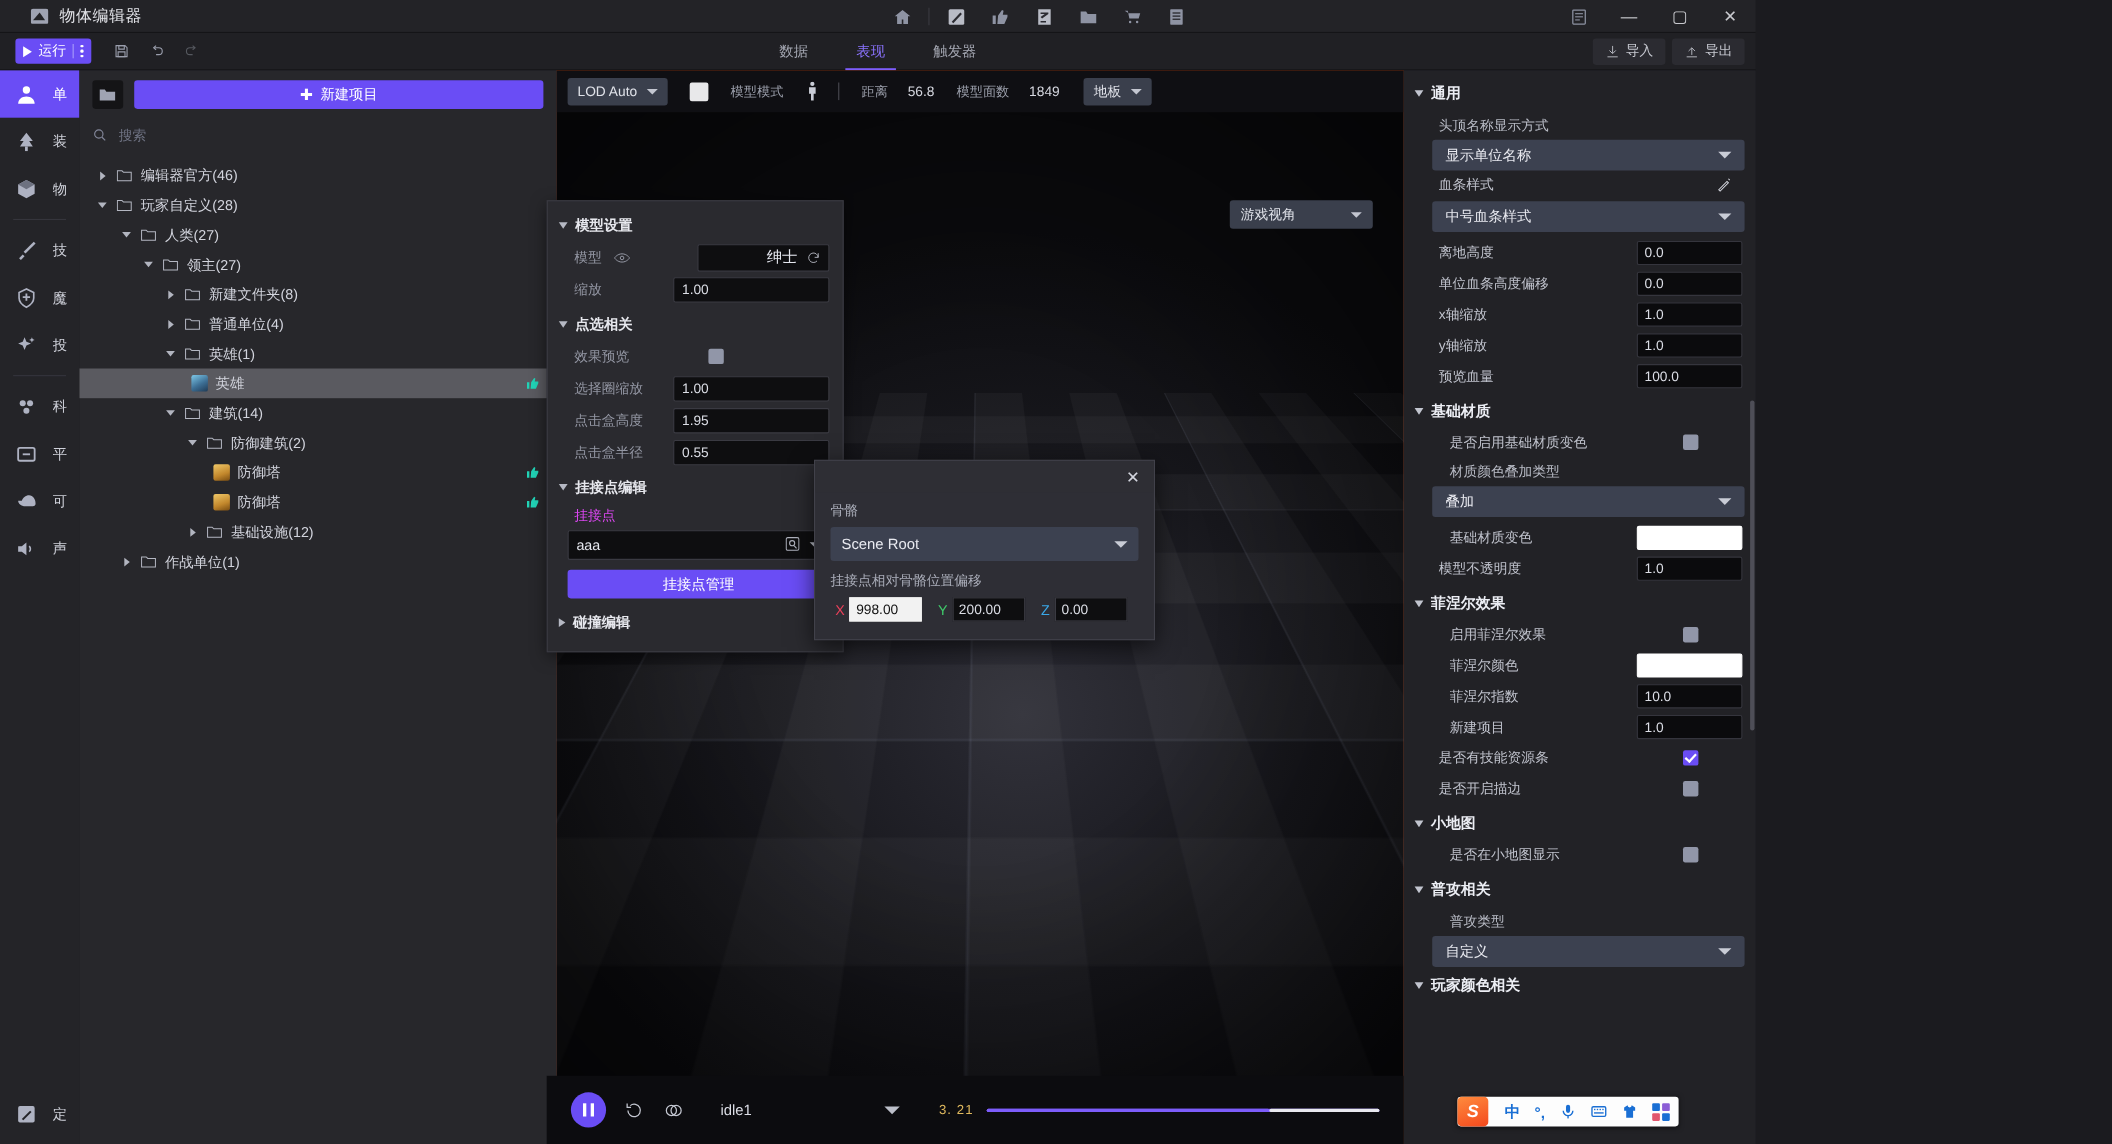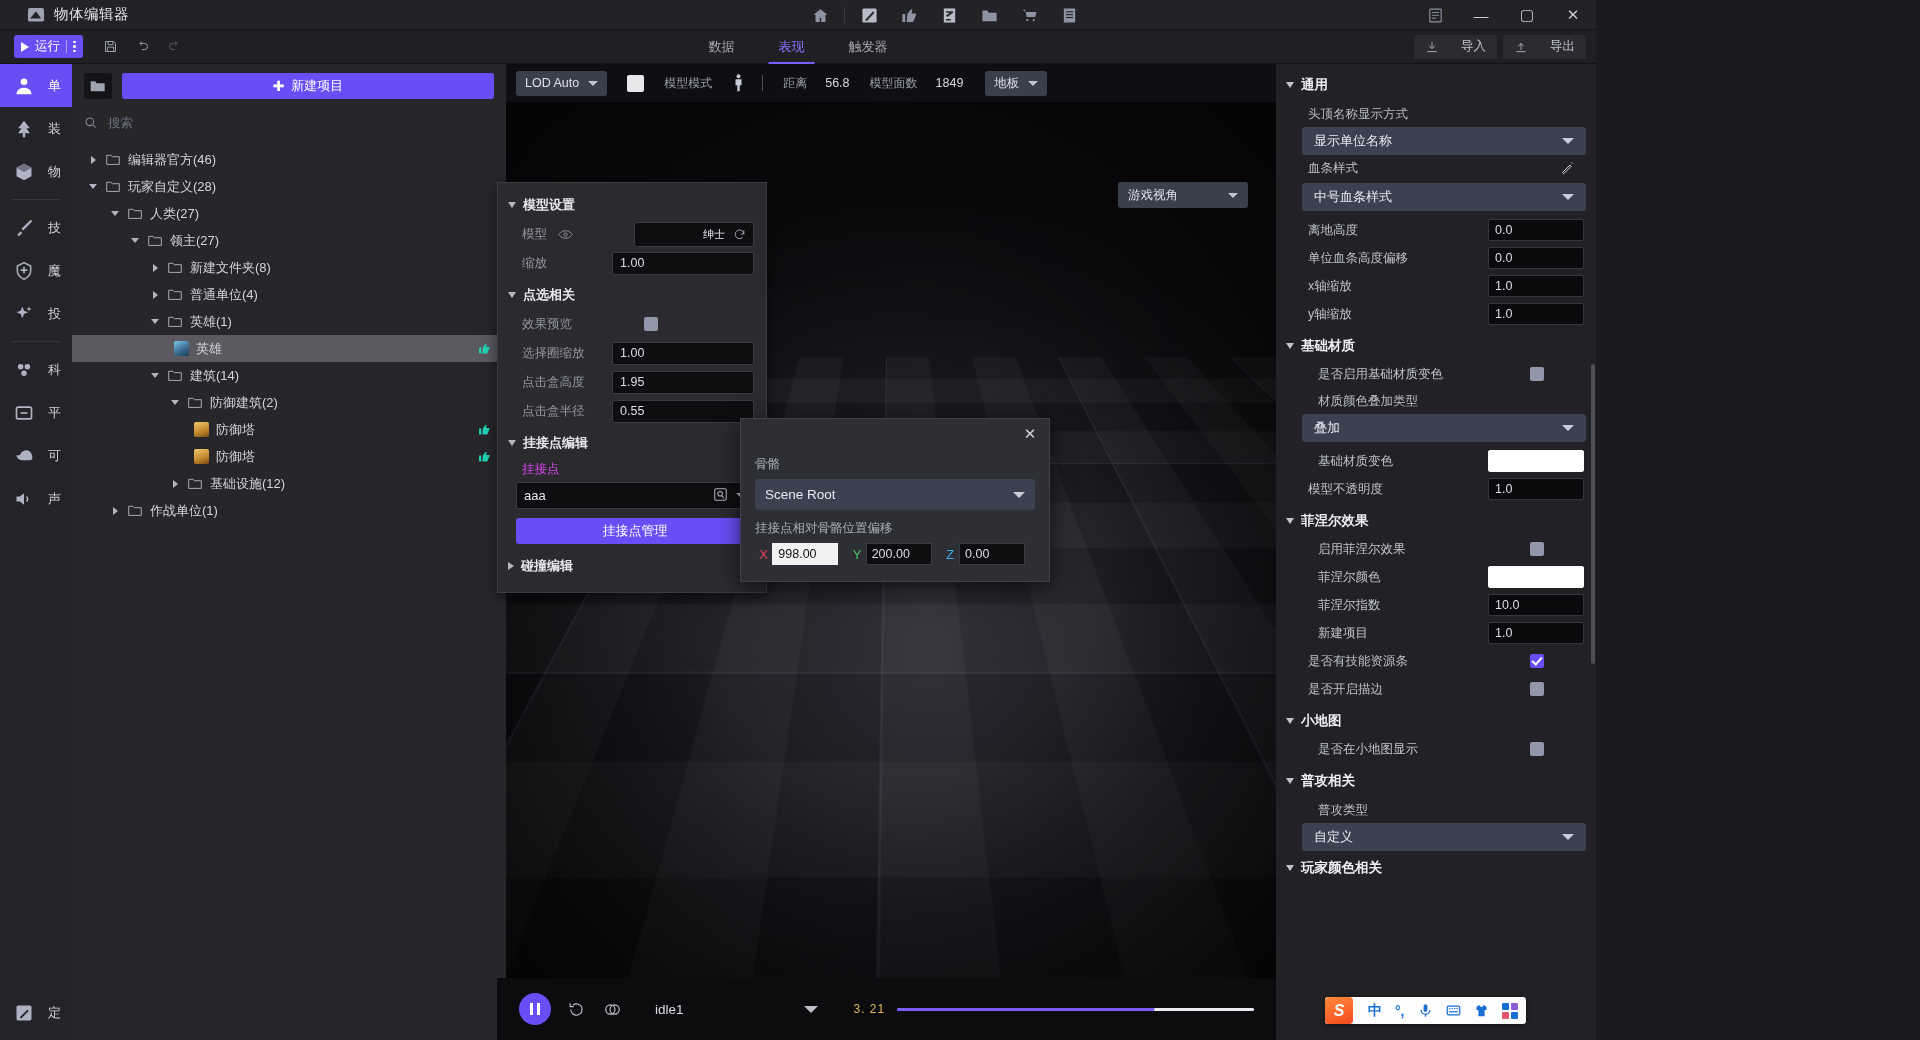--- a/index.html
+++ b/index.html
@@ -51,21 +51,21 @@
   .ab-ic svg{width:15px;height:15px;fill:none;stroke:#9a9ead;stroke-width:1.6px;}
   .ab-ic.dim svg{stroke:#55585f;}
   .ab-group{display:flex;align-items:center;margin-left:12px;}
 
   .tabs { position:absolute; left:50%; transform:translateX(-50%); display:flex; height:34px; align-items:stretch; }
   .tab { padding: 0 22px; display:flex;align-items:center; font-size:13px; color:#a4a7b2; cursor:pointer; position:relative;}
   .tab.active { color:#8b73ff; }
   .tab.active:after{content:'';position:absolute;left:12px;right:12px;bottom:0;height:2px;background:#7d5dfb;}
 
   .ab-right{position:absolute;right:10px;display:flex;gap:6px;align-items:center;}
-  .io-btn{height:24px;display:flex;align-items:center;gap:22px;padding:0 11px;border-radius:3px;background:#2b2b31;
+  .io-btn{height:24px;display:flex;align-items:center;gap:5px;padding:0 11px;border-radius:3px;background:#2b2b31;
       font-size:12.5px;color:#c6c8d0;cursor:pointer;}
   .io-btn svg{width:14px;height:14px;fill:none;stroke:#b7b9c2;stroke-width:1.5px;}
 
   
   .body { flex:1; display:flex; min-height:0; position:relative; }
 
   
   .rail { width:72px; flex:0 0 72px; background:#242428; position:relative; z-index:5;}
   .rail-item{ height:43px; display:flex;align-items:center; cursor:pointer; position:relative;}
   .rail-item .ri-ic{width:48px;display:flex;align-items:center;justify-content:center;}
@@ -176,21 +176,21 @@
   .prow{display:flex;align-items:center;height:26px;padding:0 12px 0 24px;margin-bottom:3px;}
   .plabel{font-size:12.5px;color:#9396a3;flex:0 0 auto;}
   .pfield{margin-left:auto;width:110px;height:23px;background:#0e0e10;border:1px solid #3a3a42;border-radius:2px;
      display:flex;align-items:center;padding:0 7px;font-size:12.5px;color:#dcdee6;}
   .pfield.wide{width:142px;}
   .eye{width:16px;height:16px;margin-left:10px;display:flex;align-items:center;justify-content:center;cursor:pointer;}
   .eye svg{width:15px;height:11px;fill:none;stroke:#9a9daa;stroke-width:1.4px;}
   .refresh{width:16px;height:16px;display:flex;align-items:center;justify-content:center;cursor:pointer;margin-left:6px;}
   .refresh svg{width:13px;height:13px;fill:none;stroke:#b9bcc6;stroke-width:1.5px;}
   .model-field{margin-left:auto;width:120px;height:25px;background:#0e0e10;border:1px solid #3a3a42;border-radius:2px;
-     display:flex;align-items:center;justify-content:flex-end;padding:0 6px;font-size:11px;color:#e4e6ee;}
+     display:flex;align-items:center;justify-content:flex-end;padding:0 6px;font-size:14px;color:#e4e6ee;}
   .chk{width:14px;height:14px;border-radius:2px;background:#9196a8;margin-left:auto;margin-right:96px;cursor:pointer;}
   .sub-label{font-size:12.5px;color:#d946ef;padding:2px 0 4px 24px;}
   .combo{margin:0 12px 0 18px;height:27px;background:#0e0e10;border:1px solid #3a3a42;border-radius:2px;
      display:flex;align-items:center;justify-content:space-between;padding:0 7px;font-size:13px;color:#e6e8ef;cursor:pointer;}
   .combo .ctrl{display:flex;align-items:center;gap:9px;}
   .combo .mag svg{width:13px;height:13px;fill:none;stroke:#b0b3be;stroke-width:1.4px;}
   .combo .chev{width:0;height:0;border-left:5px solid transparent;border-right:5px solid transparent;border-top:5.5px solid #b9bcc6;}
   .mbtn{margin:9px 12px 6px 18px;height:26px;background:#6a4df5;border-radius:3px;display:flex;align-items:center;
      justify-content:center;font-size:13px;color:#fff;cursor:pointer;}
 
@@ -773,20 +773,24 @@
         <span class="rf">0.0</span>
       </div>
       <div class="ins-row">
         <span class="rl">x轴缩放</span>
         <span class="rf">1.0</span>
       </div>
       <div class="ins-row">
         <span class="rl">y轴缩放</span>
         <span class="rf">1.0</span>
       </div>
+      <div class="ins-row">
+        <span class="rl">预览血量</span>
+        <span class="rf">100.0</span>
+      </div>
 
       <div class="ins-sec">
         <span class="caret"></span>
         <span>基础材质</span>
       </div>
       <div class="ins-row ind">
         <span class="rl">是否启用基础材质变色</span>
         <span class="rcheck"></span>
       </div>
       <div class="ins-lbl ind">材质颜色叠加类型</div>

